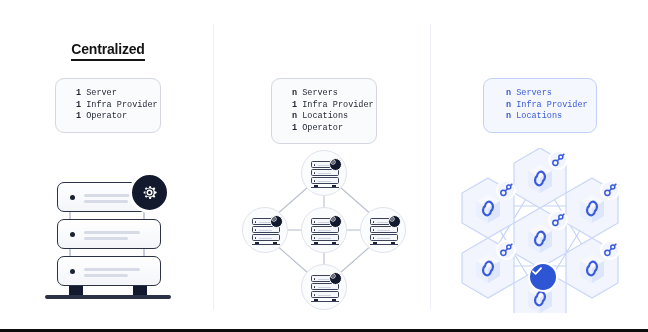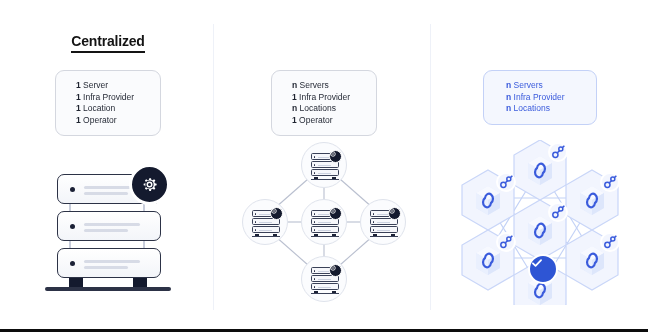--- a/index.html
+++ b/index.html
@@ -11,21 +11,21 @@
     position:relative;
     box-sizing:border-box;
     border-bottom:3px solid #0d0d0d;
   }
   .stage{position:absolute;inset:0;}
 
   .divider{position:absolute;top:24px;width:1px;height:286px;background:#eef1f8;}
   .divider.d1{left:213px;}
   .divider.d2{left:430px;}
 
-  .panel{position:absolute;top:0;width:216px;height:323px;}
+  .panel{position:absolute;top:8px;width:216px;height:323px;}
   .panel.p1{left:0;}
   .panel.p2{left:216px;}
   .panel.p3{left:432px;}
 
   .heading{
     position:absolute;top:33px;left:0;width:216px;
     text-align:center;
     font-size:14px;font-weight:bold;color:#141414;
     letter-spacing:-0.2px;
   }
@@ -47,20 +47,21 @@
   }
   .infobox.blue{
     background:#f4f7fe;border:1px solid #c3d1f7;
     width:114px;
   }
   .infobox ul{list-style:none;margin:0;padding:0 0 0 20px;}
   .infobox.blue ul{padding-left:22px;}
   .infobox li{
     font-size:8.5px;line-height:11.6px;color:#1f2430;
     white-space:nowrap;
+    font-family:Liberation Mono, monospace;
   }
   .infobox.blue li{color:#3a5bdc;}
   .infobox li b{font-weight:bold;}
 
   
   .rack{position:absolute;left:50%;transform:translateX(-50%);top:160px;width:130px;height:135px;}
   .rack-unit{
     position:absolute;left:14px;width:104px;height:30px;
     background:linear-gradient(180deg,#ffffff 0%,#f3f5f9 100%);
     border:1.4px solid #2c3246;border-radius:7px;
@@ -137,21 +138,20 @@
 
   <div class="panel p1">
     <div class="heading">
       <span>Centralized</span>
     </div>
 
     <div class="infobox gray">
       <ul>
         <li><b>1</b> <span>Server</span></li>
         <li><b>1</b> <span>Infra Provider</span></li>
-        <li><b>1</b> <span>Location</span></li>
         <li><b>1</b> <span>Operator</span></li>
       </ul>
     </div>
 
     <div class="rack">
       <div class="rack-conn c1"></div>
       <div class="rack-conn c2"></div>
       <div class="rack-conn c3"></div>
       <div class="rack-conn c4"></div>
 

